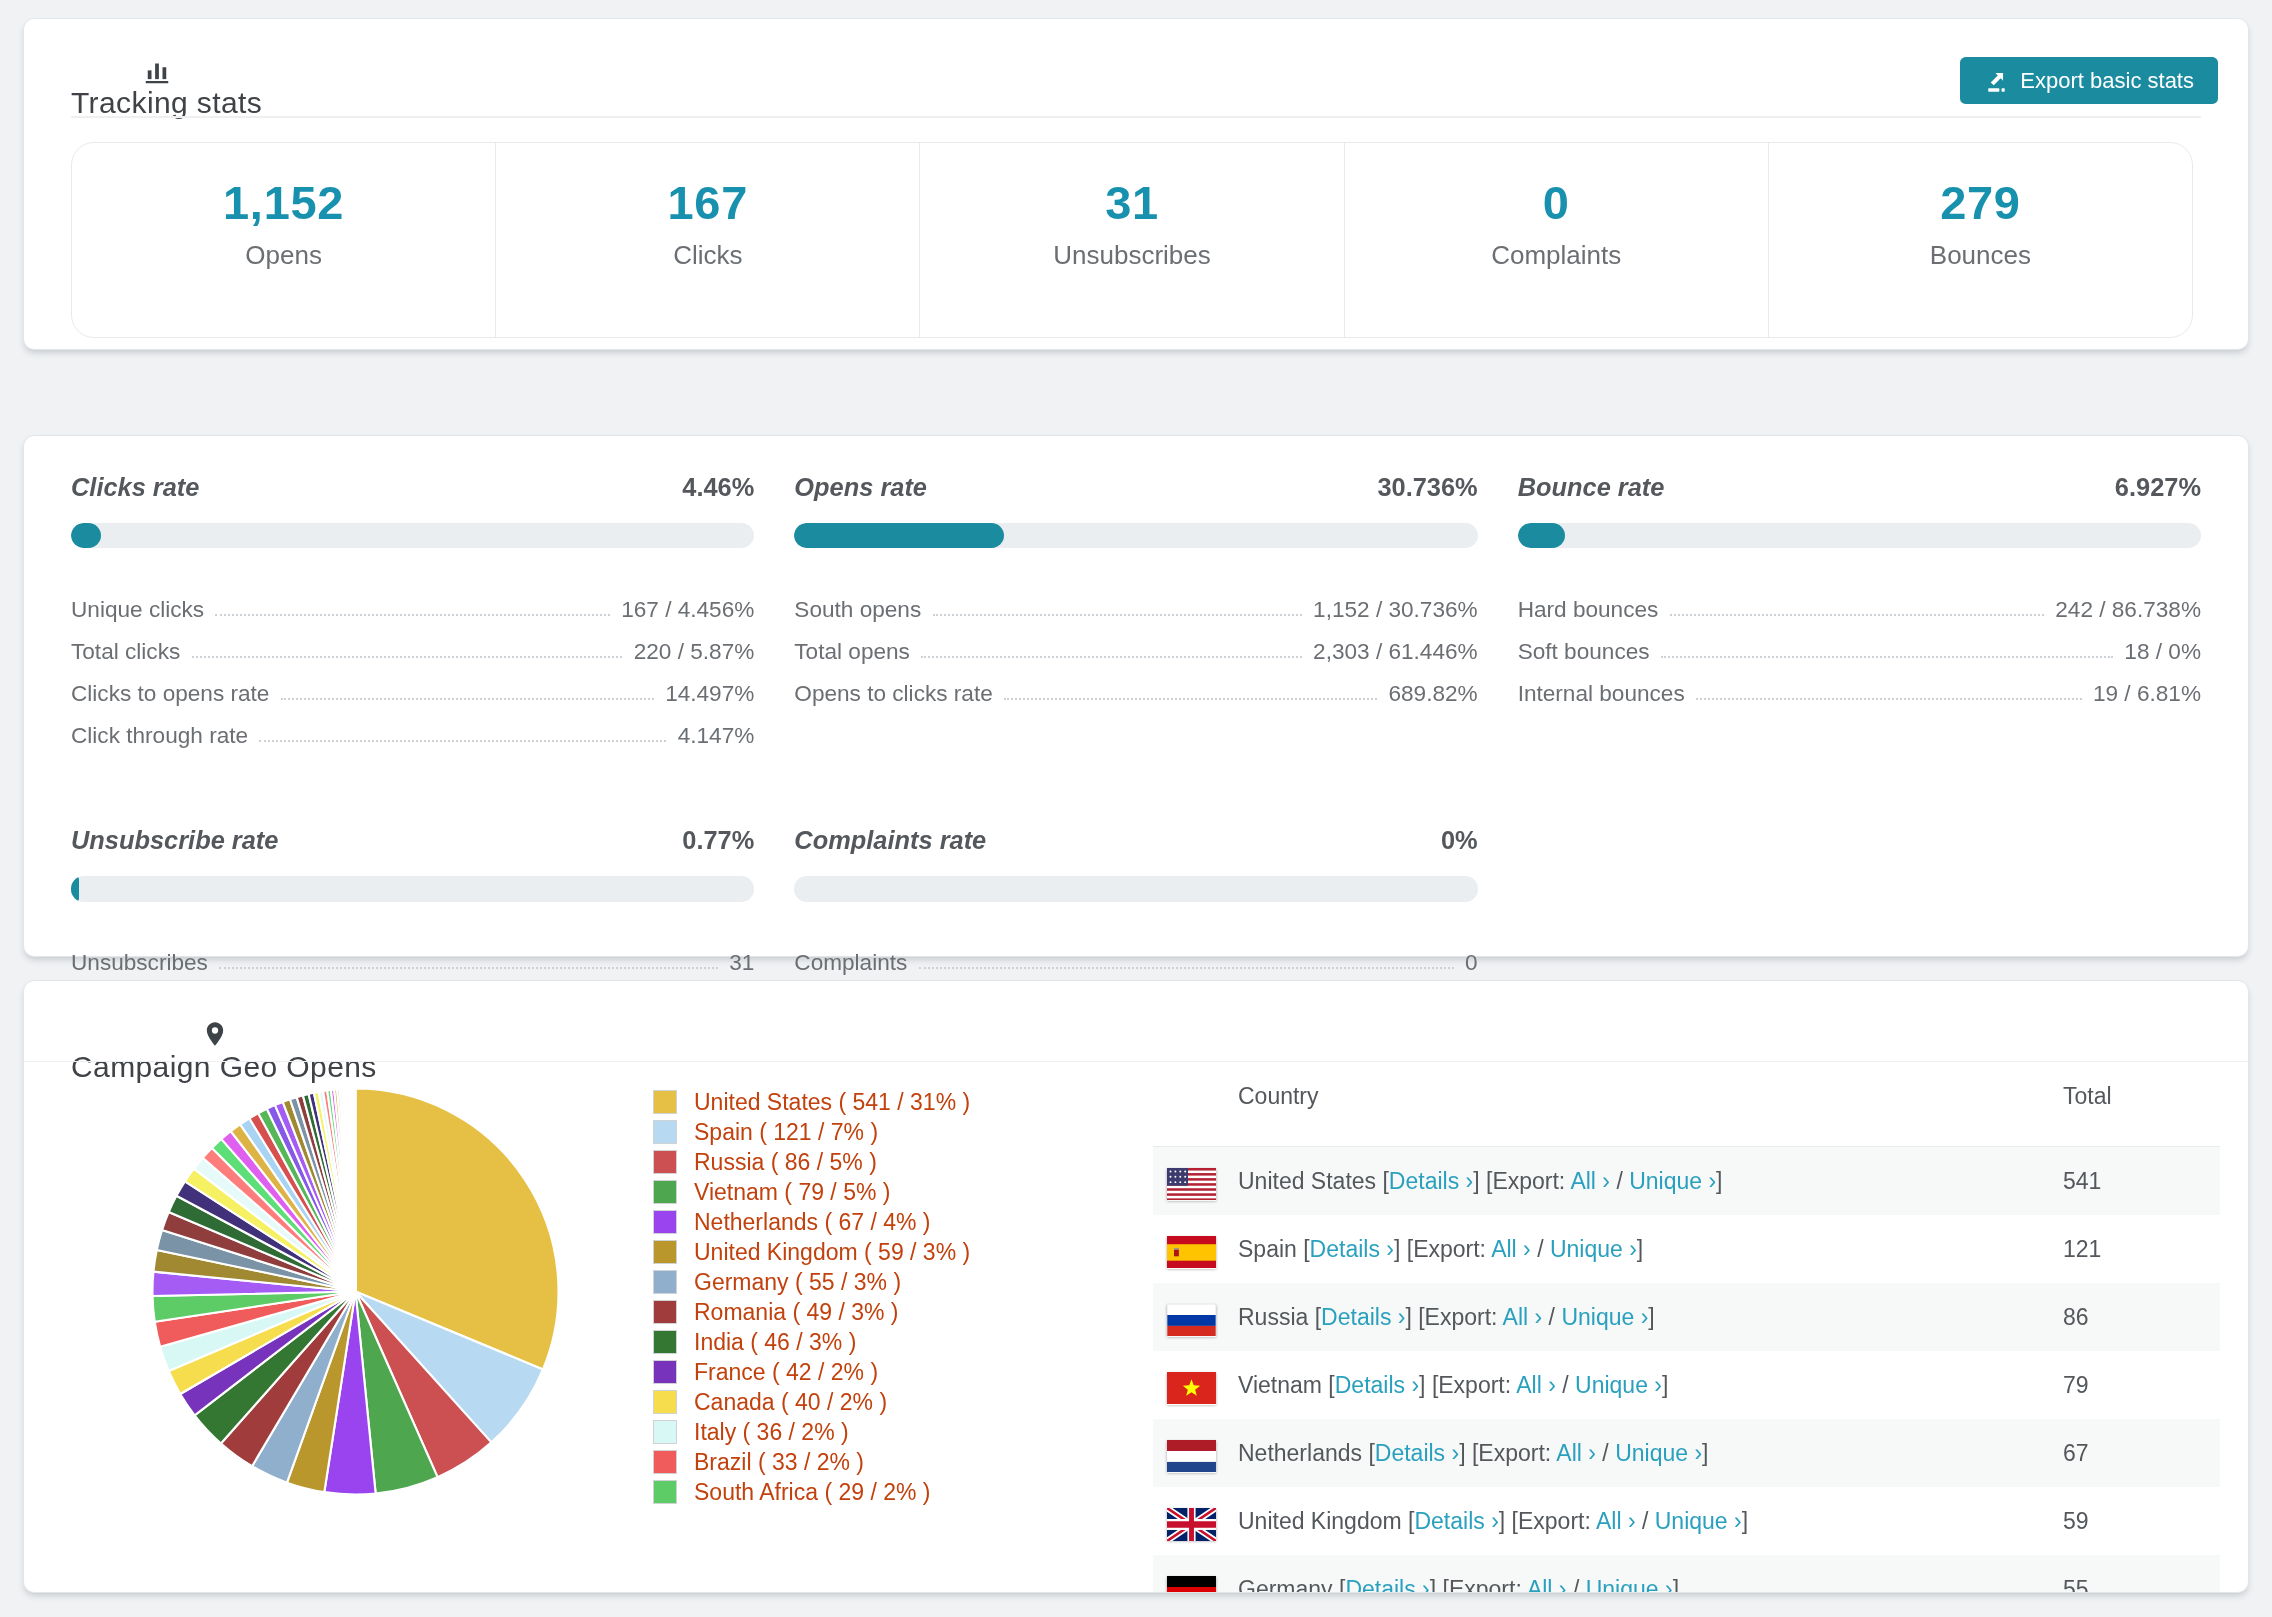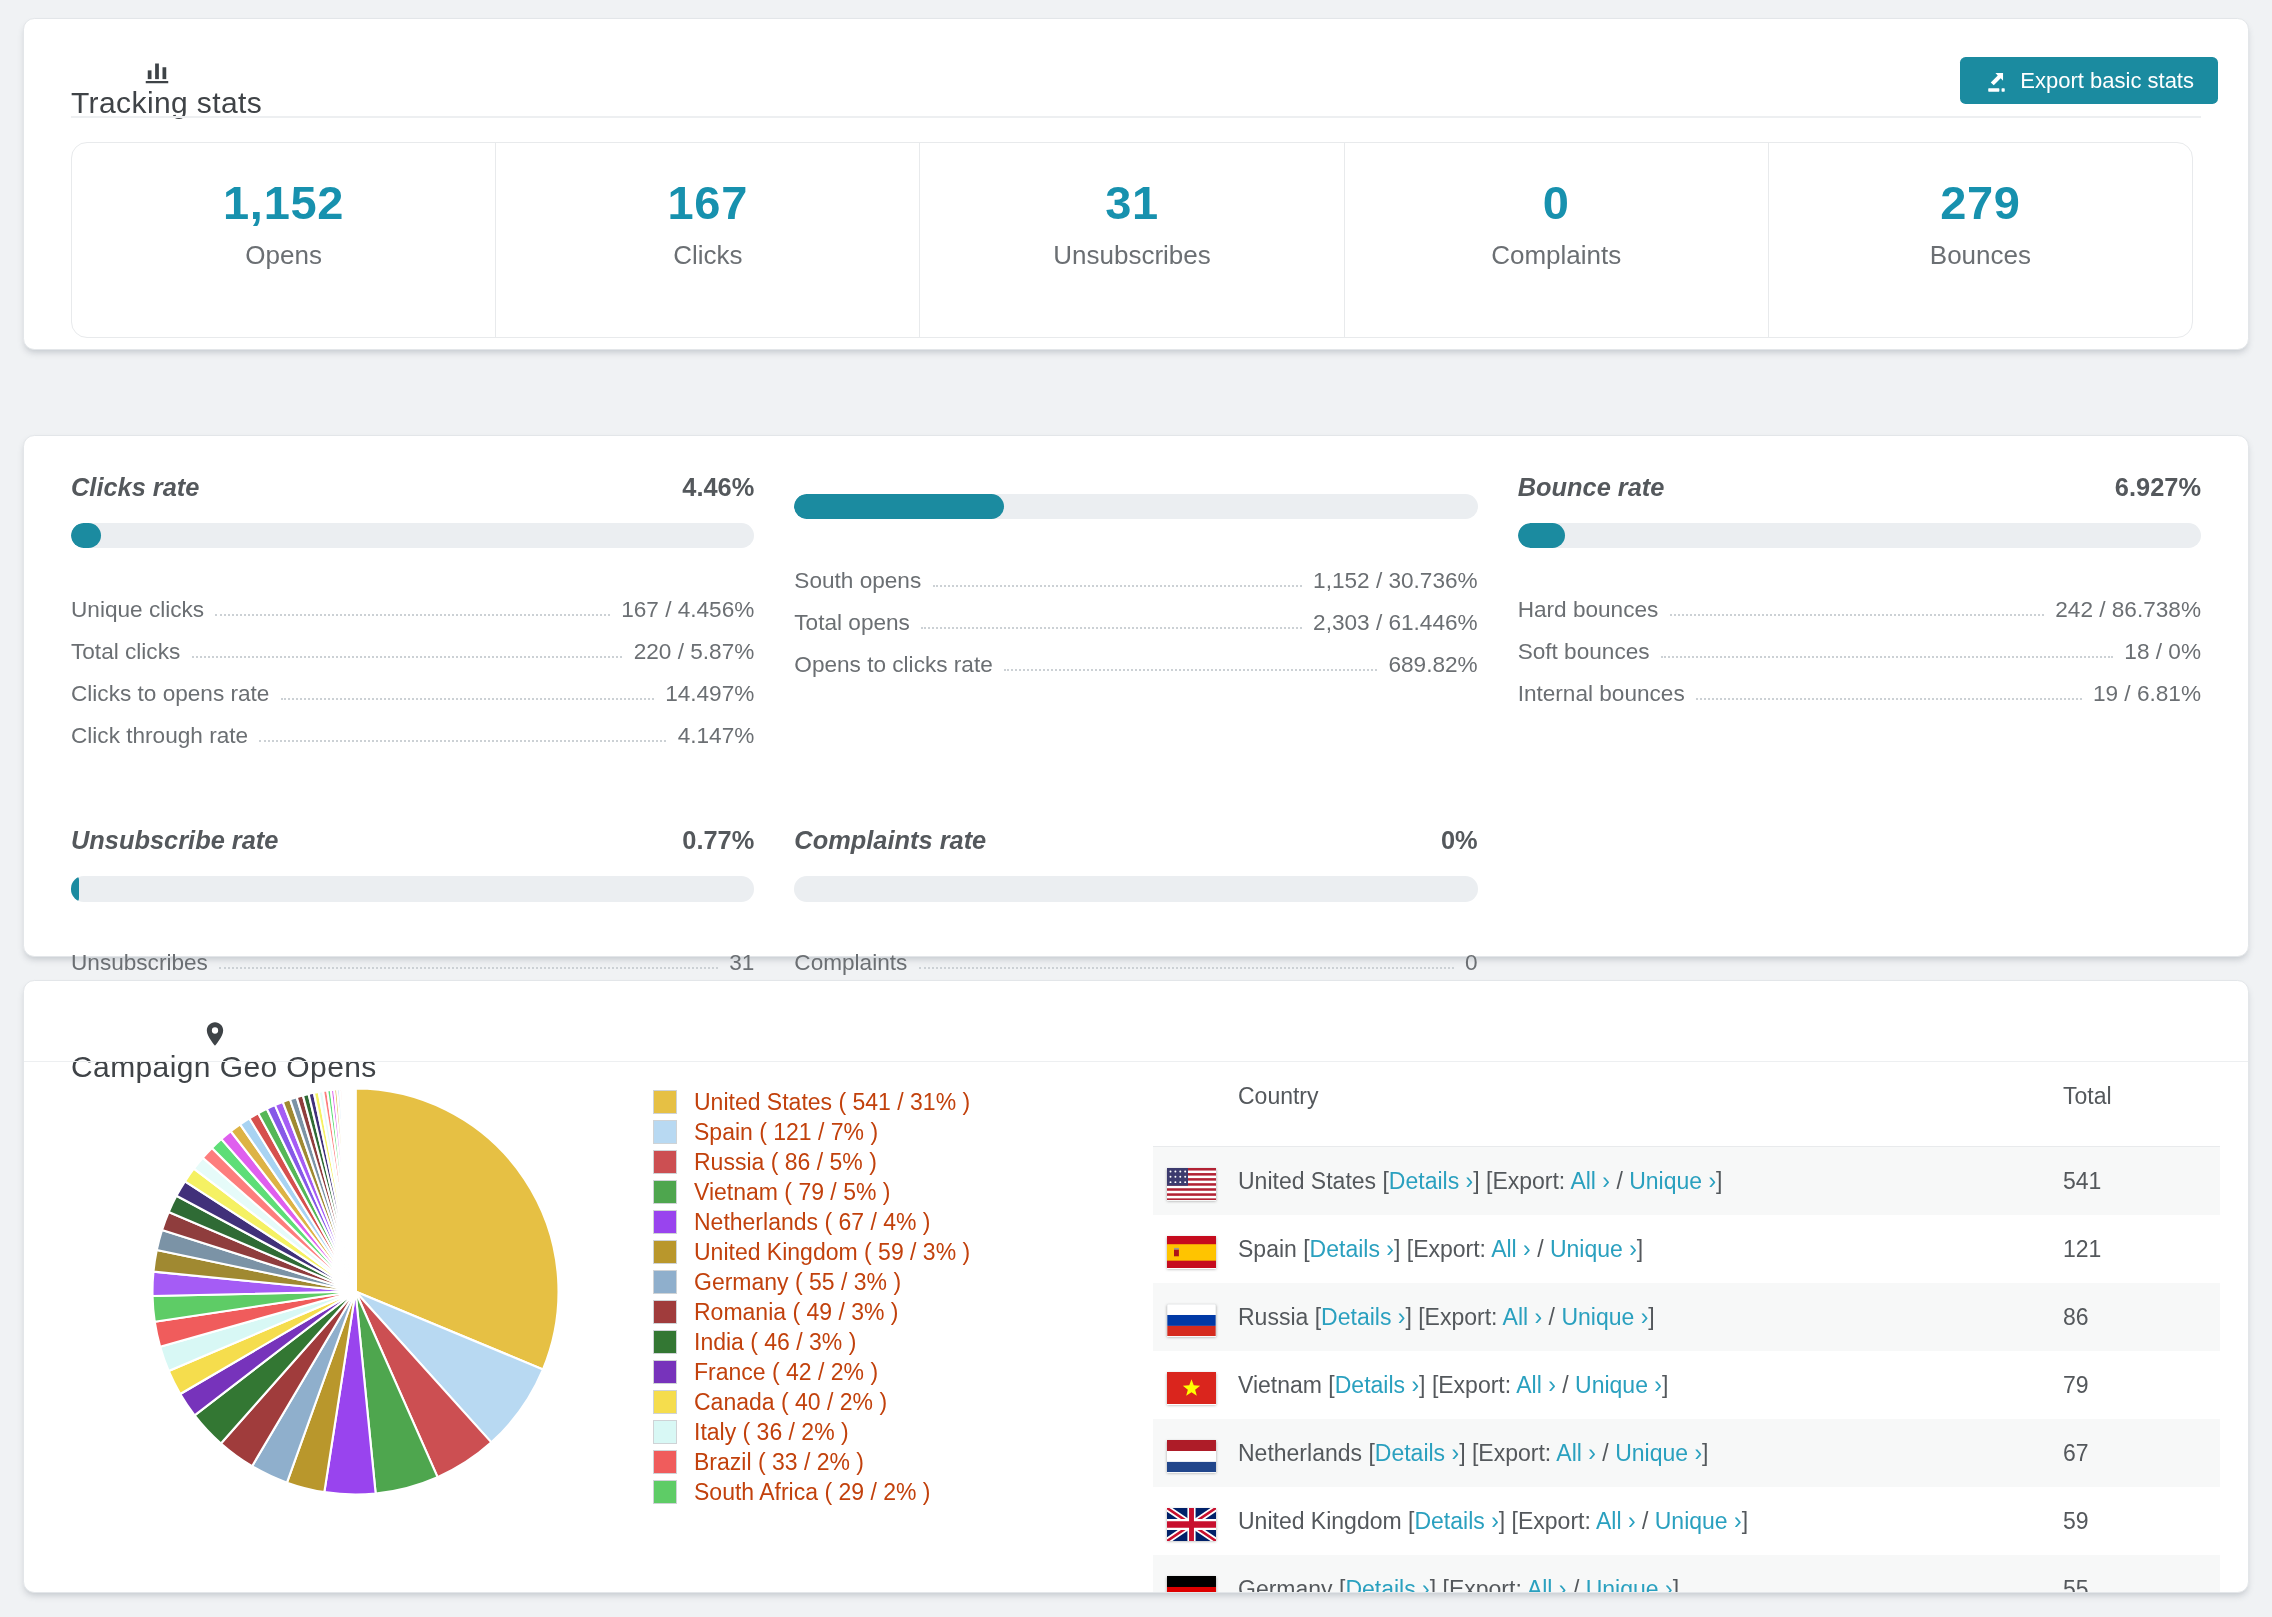--- a/index.html
+++ b/index.html
@@ -25,21 +25,21 @@
   #export-btn {
     position:absolute; top:38px; right:30px; height:47px; padding:0 24px;
     background:#1b8ba0; border:none; border-radius:5.6px; color:#fff;
     font-size:22px; font-family:"Liberation Sans",sans-serif;
     display:flex; align-items:center; gap:11.3px; cursor:pointer;
   }
 
   
   #stats-strip {
     position:absolute; left:47px; right:55px; top:123px; height:196px;
-    border:1.4px solid #e8eaec; border-radius:16px; display:flex; overflow:hidden;
+    border:1.4px solid #e8eaec; border-radius:23px; display:flex; overflow:hidden;
   }
   .stat-cell { flex:1; display:flex; flex-direction:column; align-items:center; justify-content:center; padding-bottom:34px; }
   .stat-cell + .stat-cell { border-left:1.4px solid #e8eaec; }
   .stat-value { font-size:47px; font-weight:700; color:#1791ae; letter-spacing:0.7px; }
   .stat-label { font-size:26px; color:#6b6f73; margin-top:10px; }
 
   
   #rates-grid {
     position:absolute; left:47px; right:47px; top:37px;
     display:grid; grid-template-columns:repeat(3,1fr); column-gap:40px; row-gap:79px;
@@ -152,20 +152,24 @@
               <span class="sr-value">14.497%</span>
             </div>
             <div class="stat-row">
               <span class="sr-label">Click through rate</span>
               <span class="leader"></span>
               <span class="sr-value">4.147%</span>
             </div>
           </div>
         </div>
         <div class="rate-block">
+          <div class="rate-header">
+            <span class="rate-title">Opens rate</span>
+            <span class="rate-value">30.736%</span>
+          </div>
           <div class="rate-bar">
             <div class="rate-bar-fill" style="width:30.736%;"></div>
           </div>
           <div class="rate-rows">
             <div class="stat-row">
               <span class="sr-label">South opens</span>
               <span class="leader"></span>
               <span class="sr-value">1,152 / 30.736%</span>
             </div>
             <div class="stat-row">

